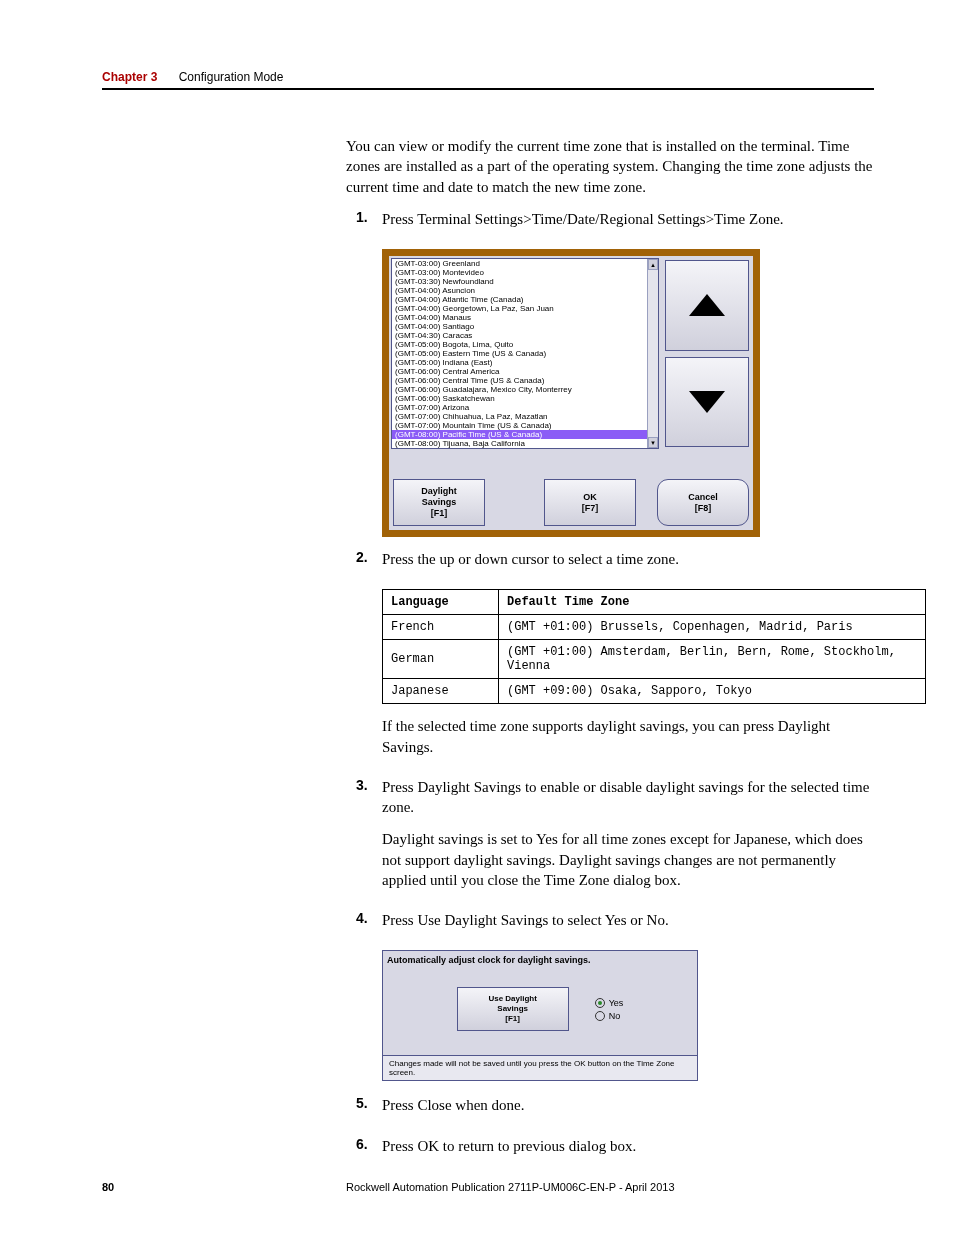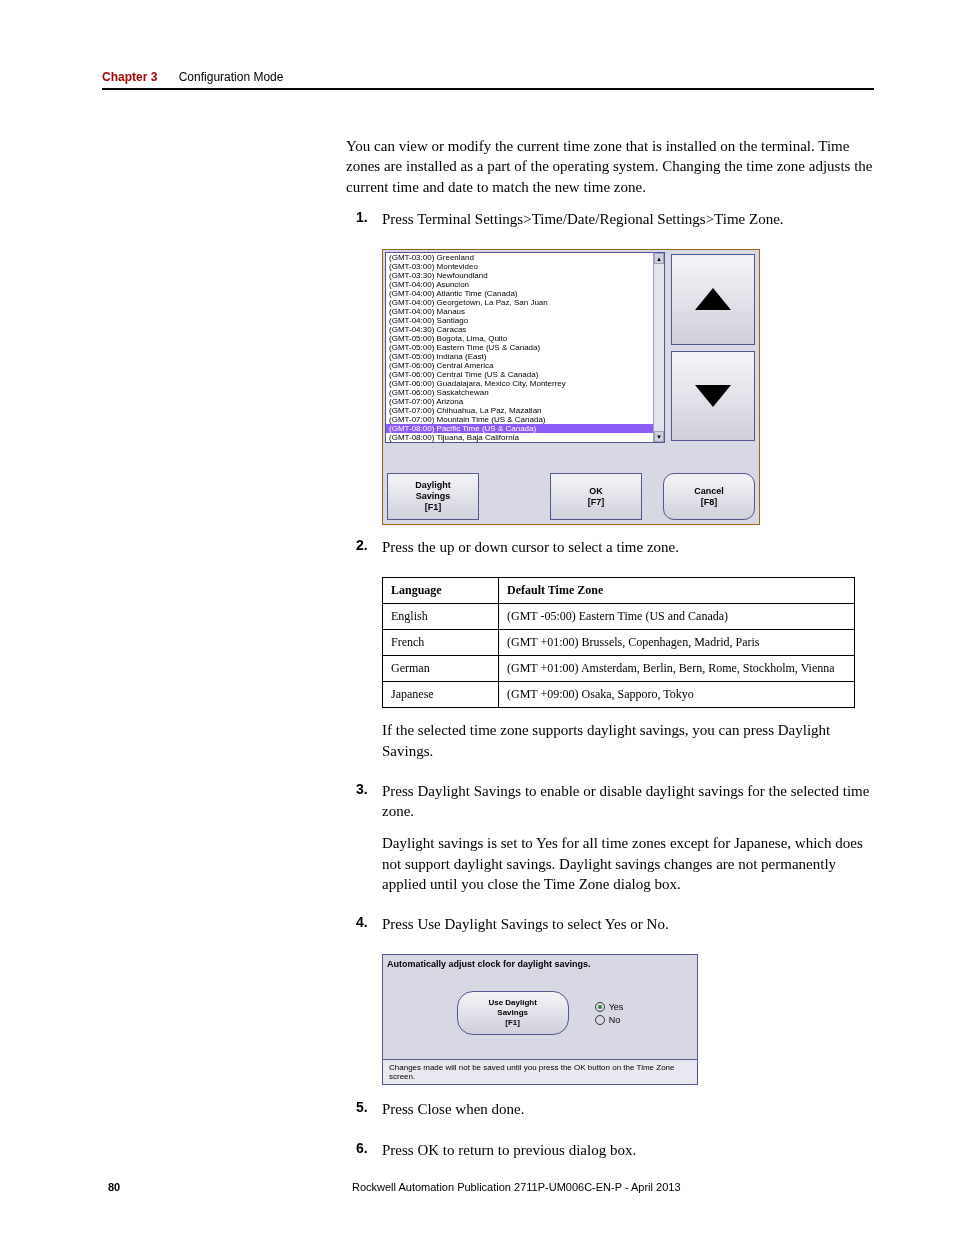--- a/index.html
+++ b/index.html
@@ -58,21 +58,21 @@
     font-size: 15px;
     line-height: 1.35;
     flex: 1;
   }
   .step-body p { margin-bottom: 12px; }
 
   
   .dialog1 {
     width: 378px;
     margin: 6px 0 12px 36px;
-    border: 1px solid #a16207;
+    border: 7px solid #a16207;
     background: #d8d8e4;
     font-family: Tahoma, Arial, sans-serif;
     font-size: 8px;
     color: #000;
   }
   .dialog1 .top {
     display: flex;
   }
   .listbox {
     flex: 1;
@@ -149,24 +149,24 @@
     font-size: 9px;
     line-height: 11px;
     padding: 6px 2px;
     display: flex;
     flex-direction: column;
     justify-content: center;
   }
 
   
   table.tztbl {
-    width: 473px;
+    width: 544px;
     border-collapse: collapse;
     margin: 6px 0 12px 36px;
-    font-family: Liberation Serif, serif;
+    font-family: Liberation Mono, monospace;
     font-size: 12px;
   }
   table.tztbl th, table.tztbl td {
     border: 1px solid #000;
     text-align: left;
     padding: 5px 8px;
   }
   table.tztbl th {
     font-weight: bold;
   }
@@ -194,21 +194,20 @@
     display: flex;
     align-items: center;
     justify-content: center;
     gap: 26px;
     margin-bottom: 24px;
   }
   .dialog2 .mid .dlg-btn {
     width: 112px;
     font-size: 8px;
     line-height: 10px;
-    border-radius: 16px;
   }
   .radios { font-size: 9px; }
   .radios .row {
     display: flex;
     align-items: center;
     gap: 4px;
     margin: 3px 0;
   }
   .radio {
     width: 10px; height: 10px;
@@ -228,21 +227,21 @@
     border-top: 1px solid #51568c;
     margin: 0 -4px -4px -4px;
     padding: 3px 6px;
     background: #e8e8f0;
     font-size: 8px;
   }
 
   .footer {
     position: absolute;
     bottom: 42px;
-    left: 108px;
+    left: 102px;
     right: 80px;
     display: flex;
     font-family: Arial, Helvetica, sans-serif;
     font-size: 11px;
     align-items: center;
   }
   .footer .pagenum { font-weight: bold; width: 244px; }
   .footer .pub { flex: 1; }
 </style>
 </head>
@@ -336,24 +335,20 @@
 
     <table class="tztbl">
       <thead>
         <tr>
           <th>Language</th>
           <th>Default Time Zone</th>
         </tr>
       </thead>
       <tbody id="tz-tbody">
           <tr>
-            <td>English</td>
-            <td>(GMT -05:00) Eastern Time (US and Canada)</td>
-          </tr>
-          <tr>
             <td>French</td>
             <td>(GMT +01:00) Brussels, Copenhagen, Madrid, Paris</td>
           </tr>
           <tr>
             <td>German</td>
             <td>(GMT +01:00) Amsterdam, Berlin, Bern, Rome, Stockholm, Vienna</td>
           </tr>
           <tr>
             <td>Japanese</td>
             <td>(GMT +09:00) Osaka, Sapporo, Tokyo</td>

